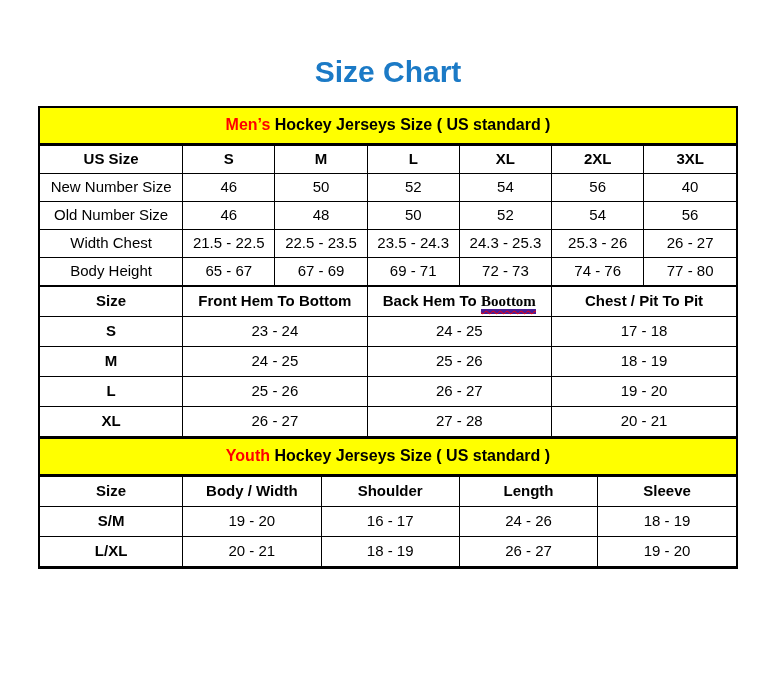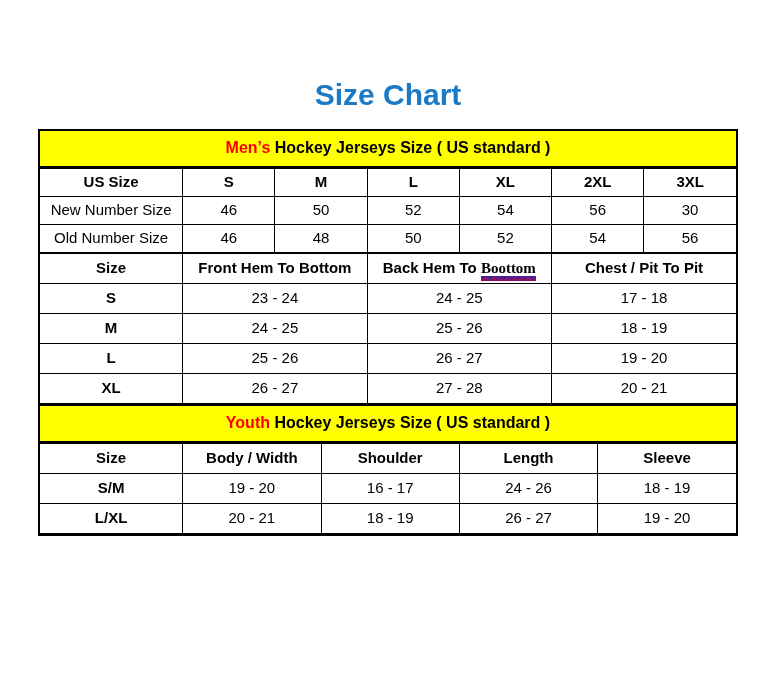--- a/index.html
+++ b/index.html
@@ -13,21 +13,21 @@
   body{
     width:776px; height:692px;
     background:#ffffff;
     font-family:"Liberation Sans", sans-serif;
     color:#000;
     overflow:hidden;
   }
   .page{ position:relative; width:776px; height:692px; }
   .title{
     width:700px;
-    margin:79px auto 18px auto;
+    margin:56px auto 18px auto;
     text-align:center;
     font-size:30px;
     line-height:32px;
     font-weight:bold;
     color:var(--title-blue);
     letter-spacing:0px;
   }
   .chart{
     width:700px;
     margin:16px auto;
@@ -106,31 +106,49 @@
             </tr>
           </thead>
           <tbody>
             <tr>
               <td class="row-label">New Number Size</td>
               <td>46</td>
               <td>50</td>
               <td>52</td>
               <td>54</td>
               <td>56</td>
-              <td>30</td>
+              <td>40</td>
             </tr>
             <tr>
               <td class="row-label">Old Number Size</td>
               <td>46</td>
               <td>48</td>
               <td>50</td>
               <td>52</td>
               <td>54</td>
               <td>56</td>
             </tr>
+            <tr>
+              <td class="row-label">Width Chest</td>
+              <td>21.5 - 22.5</td>
+              <td>22.5 - 23.5</td>
+              <td>23.5 - 24.3</td>
+              <td>24.3 - 25.3</td>
+              <td>25.3 - 26</td>
+              <td>26 - 27</td>
+            </tr>
+            <tr>
+              <td class="row-label">Body Height</td>
+              <td>65 - 67</td>
+              <td>67 - 69</td>
+              <td>69 - 71</td>
+              <td>72 - 73</td>
+              <td>74 - 76</td>
+              <td>77 - 80</td>
+            </tr>
           </tbody>
         </table>
     </section>
 
     <section>
       <table class="size-table table-womens">
           <thead>
             <tr>
               <th>Size</th>
               <th>Front Hem To Bottom</th>

